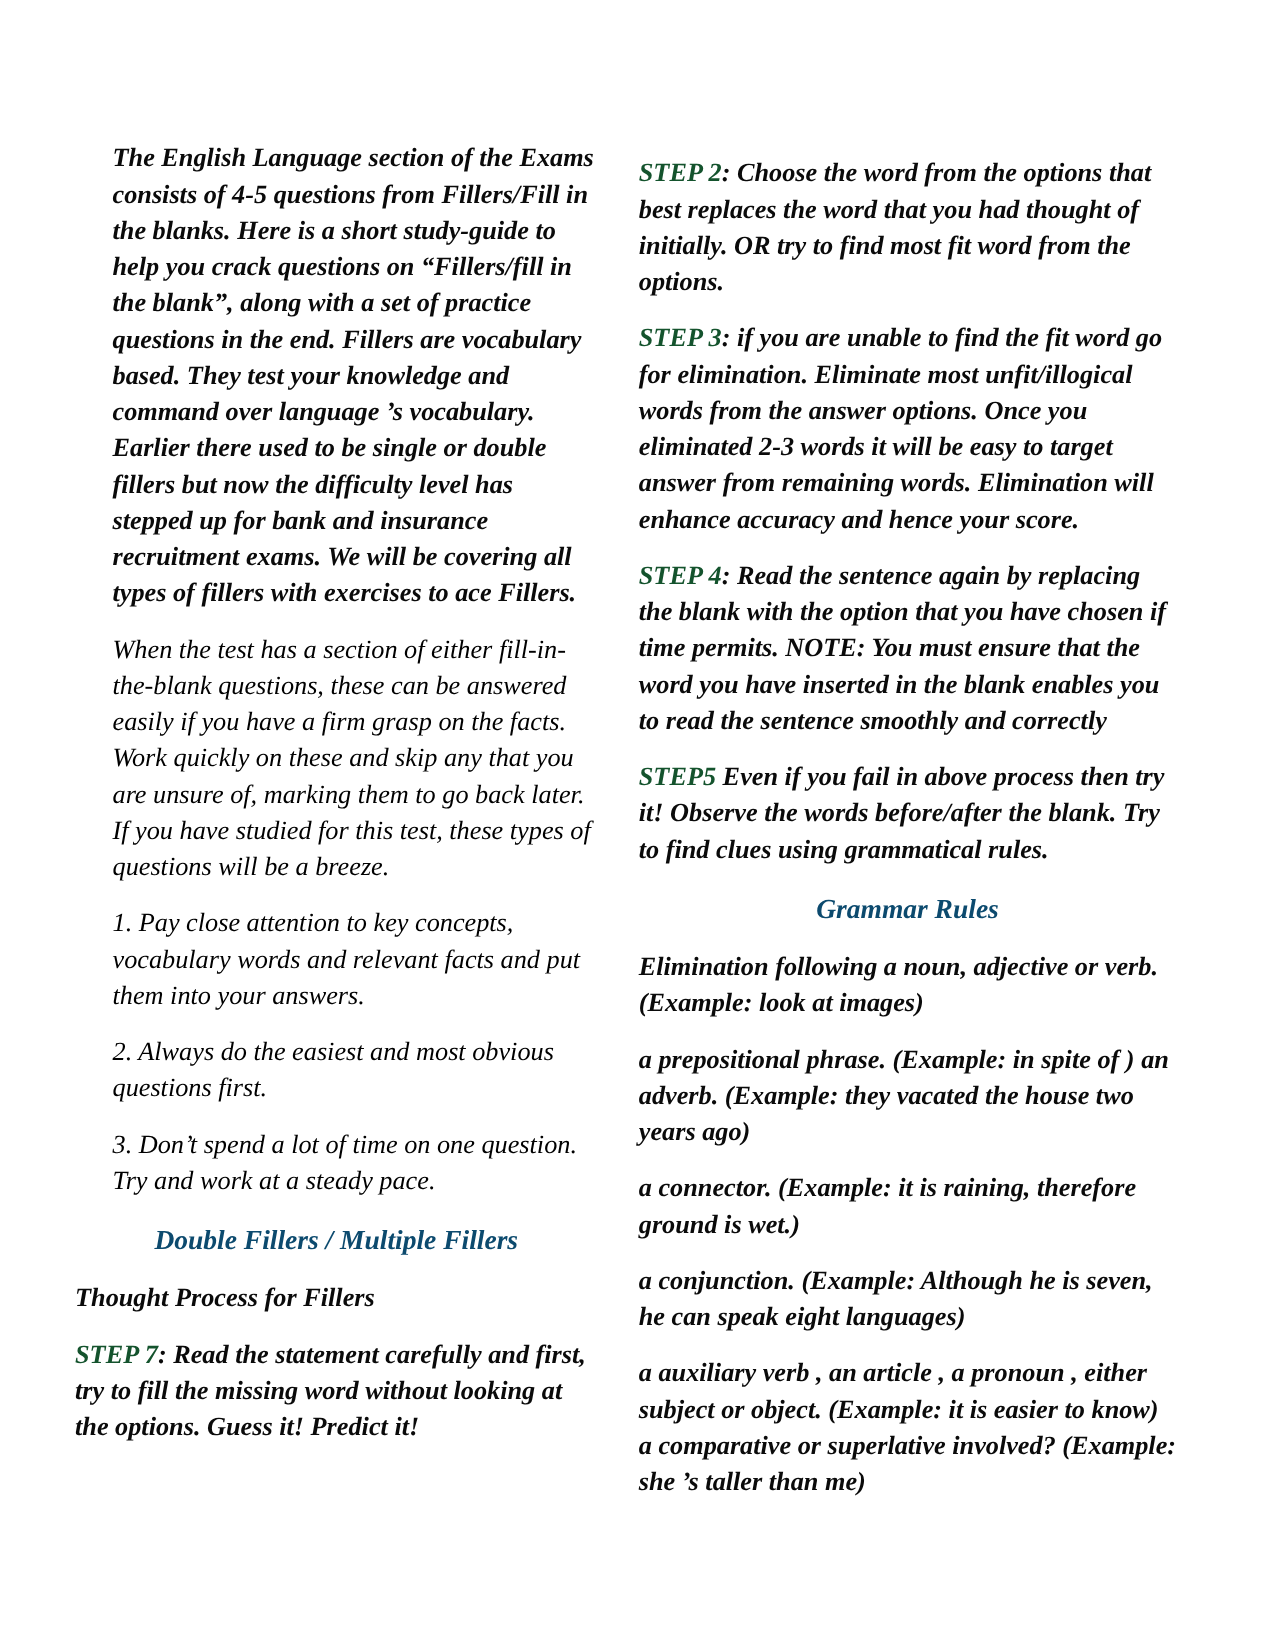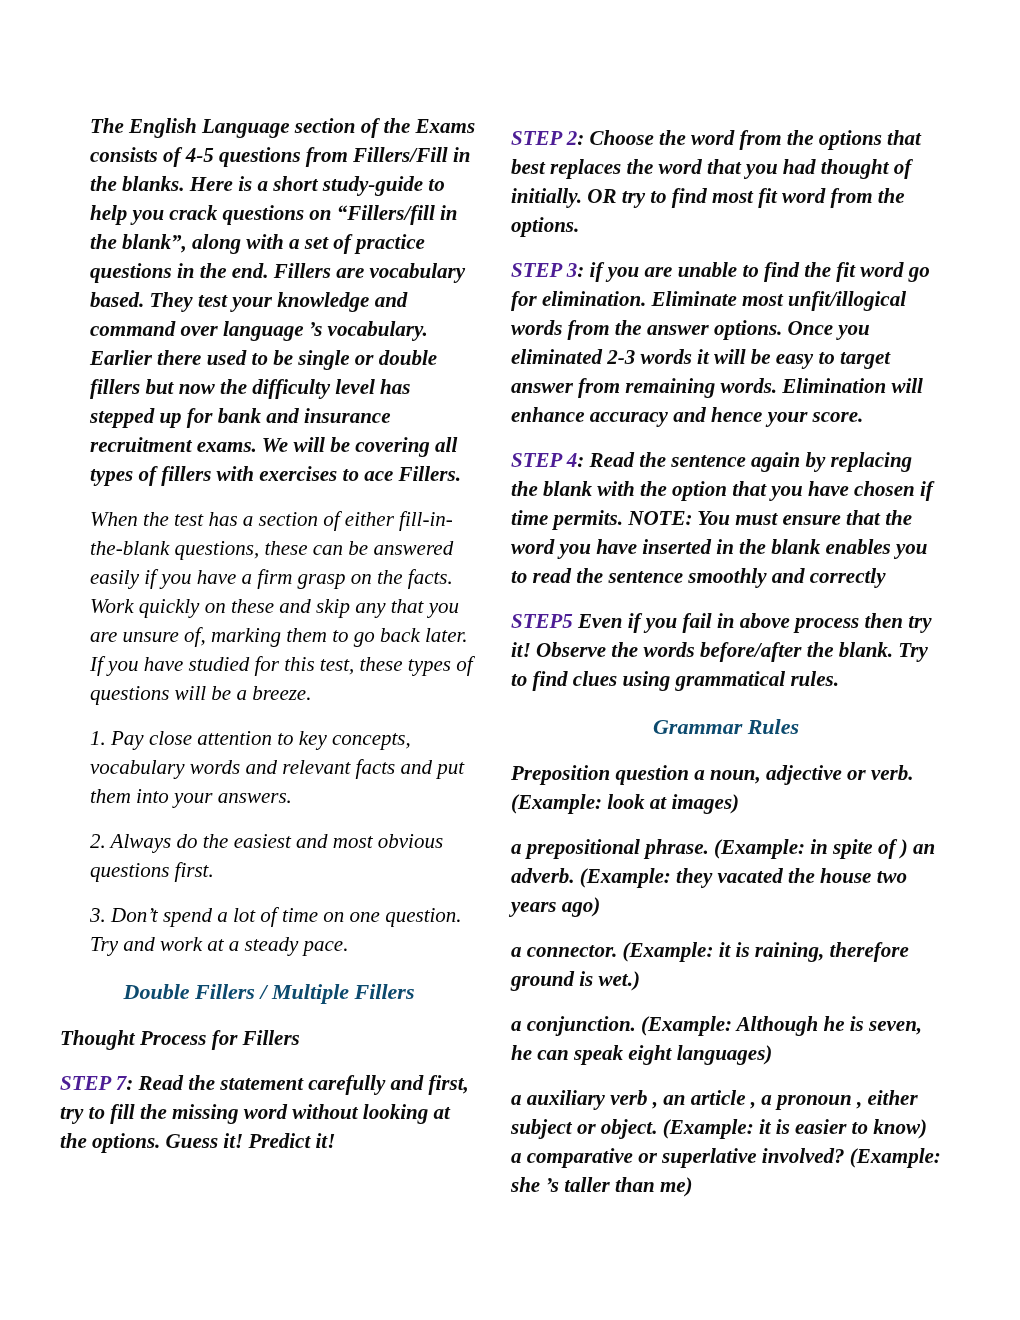--- a/index.html
+++ b/index.html
@@ -19,21 +19,21 @@
   .indent { padding-left: 30px; }
   .black { color: #0a0a0a; font-weight: bold; }
   .gray  { color: #000000; font-weight: normal; }
   .heading {
     text-align: center;
     color: #0c4a6e;
     font-weight: bold;
     font-size: 22px;
     margin: 18px 0 18px 0;
   }
-  .step-label { color: #4c1d95; font-weight: bold; }
+  .step-label { color: #14532d; font-weight: bold; }
   .emph { font-weight: bold; }
 </style>
 </head>
 <body>
 
 <div class="page">
 
   <div class="col col-left">
 
     <p class="black indent"><span>The </span><span class="emph">English Language</span><span> section of the </span><span class="emph">Exams</span><span> consists of 4-5 questions from Fillers/Fill in the blanks. Here is a short study-guide to help you crack questions on “</span><span class="emph">Fillers/fill in the blank</span><span>”, along with a set of practice questions in the end. Fillers are vocabulary based. They test your knowledge and command over language ’s vocabulary. Earlier there used to be single or double fillers but now the difficulty level has stepped up for bank and insurance recruitment exams. We will be covering all types of fillers with exercises to ace Fillers.</span></p>
@@ -57,21 +57,21 @@
     <p class="black"><span class="step-label">STEP 2</span><span>: Choose the word from the options that best replaces the word that you had thought of initially. OR try to find most fit word from the options.</span></p>
 
     <p class="black"><span class="step-label">STEP 3</span><span>: if you are unable to find the fit word go for elimination. Eliminate most unfit/illogical words from the answer options. Once you eliminated 2-3 words it will be easy to target answer from remaining words. Elimination will enhance accuracy and hence your score.</span></p>
 
     <p class="black"><span class="step-label">STEP 4</span><span>: Read the sentence again by replacing the blank with the option that you have chosen if time permits. NOTE: You must ensure that the word you have inserted in the blank enables you to read the sentence smoothly and correctly</span></p>
 
     <p class="black"><span class="step-label">STEP5</span><span> Even if you fail in above process then try it! Observe the words before/after the blank. Try to find clues using grammatical rules.</span></p>
 
     <p class="heading">Grammar Rules</p>
 
-    <p class="black">Preposition question a noun, adjective or verb. (Example: look at images)</p>
+    <p class="black">Elimination following a noun, adjective or verb. (Example: look at images)</p>
     <p class="black">a prepositional phrase. (Example: in spite of ) an adverb. (Example: they vacated the house two years ago)</p>
     <p class="black">a connector. (Example: it is raining, therefore ground is wet.)</p>
     <p class="black">a conjunction. (Example: Although he is seven, he can speak eight languages)</p>
     <p class="black">a auxiliary verb , an article , a pronoun , either subject or object. (Example: it is easier to know) a comparative or superlative involved? (Example: she ’s taller than me)</p>
 
   </div>
 
 </div>
 
 </body></html>

